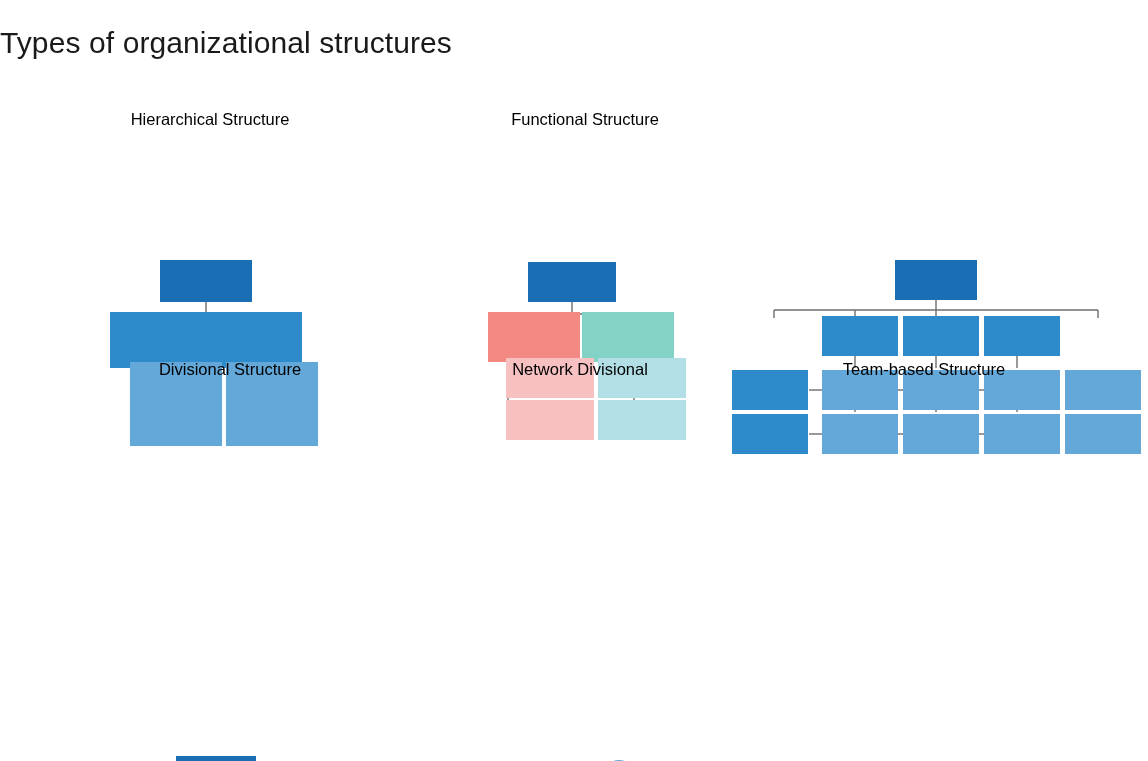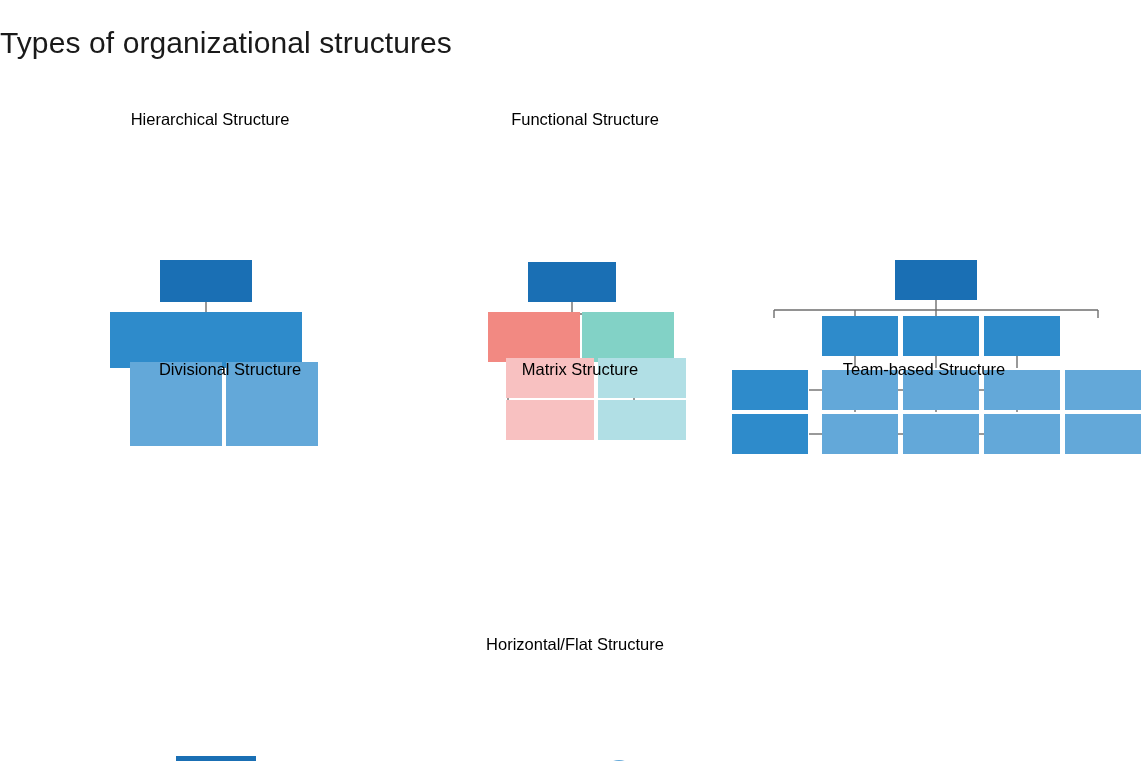--- a/index.html
+++ b/index.html
@@ -207,21 +207,21 @@
       <rect class="node-rect" x="331" y="531" width="80" height="37" fill="#82d2c6"></rect>
 
       <rect class="node-rect" x="62" y="571" width="80" height="37" fill="#f28982"></rect>
       <rect class="node-rect" x="148" y="571" width="80" height="37" fill="#f28982"></rect>
       <rect class="node-rect" x="245" y="571" width="80" height="37" fill="#82d2c6"></rect>
       <rect class="node-rect" x="331" y="571" width="80" height="37" fill="#82d2c6"></rect>
     </svg>
   </div>
 
   <div class="panel" style="left:430px; top:360px; width:300px; height:260px;">
-    <div class="panel-title" style="left:0px; top:0px; width:300px;">Matrix Structure</div>
+    <div class="panel-title" style="left:0px; top:0px; width:300px;">Network Divisional</div>
     <svg class="diagram" width="300" height="260" viewBox="0 0 300 260">
 
       <path class="net-link" d="M148,483 L97,452"></path>
       <path class="net-link" d="M148,483 L199,452"></path>
       <path class="net-link" d="M148,483 L148,546"></path>
 
       <path class="net-link" d="M97,452 L52,444"></path>
       <path class="net-link" d="M97,452 L122,427"></path>
       <path class="net-link" d="M97,452 L73,492"></path>
 
@@ -273,32 +273,14 @@
       <rect class="node-rect" x="352" y="494" width="78" height="38" fill="#2e8bcb"></rect>
 
       <rect class="node-rect" x="18" y="537" width="78" height="38" fill="#f28982"></rect>
       <rect class="node-rect" x="102" y="537" width="78" height="38" fill="#2e8bcb"></rect>
       <rect class="node-rect" x="186" y="537" width="78" height="38" fill="#82d2c6"></rect>
       <rect class="node-rect" x="270" y="537" width="78" height="38" fill="#f28982"></rect>
       <rect class="node-rect" x="352" y="537" width="78" height="38" fill="#2e8bcb"></rect>
     </svg>
   </div>
 
-  <div class="panel" style="left:340px; top:635px; width:470px; height:126px;">
-    <div class="panel-title" style="left:0px; top:0px; width:470px;">Horizontal/Flat Structure</div>
-    <svg class="diagram" width="470" height="126" viewBox="0 0 470 126">
-      <path class="link" d="M234,709 L234,714"></path>
-      <path class="link" d="M63,714 L404,714"></path>
-      <path class="link" d="M63,714 L63,721"></path>
-      <path class="link" d="M148,714 L148,721"></path>
-      <path class="link" d="M234,714 L234,721"></path>
-      <path class="link" d="M319,714 L319,721"></path>
-      <path class="link" d="M404,714 L404,721"></path>
-      <rect class="node-rect" x="196" y="674" width="76" height="35" fill="#1a6fb4"></rect>
-      <rect class="node-rect" x="25" y="719" width="76" height="37" fill="#2e8bcb"></rect>
-      <rect class="node-rect" x="110" y="719" width="76" height="37" fill="#2e8bcb"></rect>
-      <rect class="node-rect" x="196" y="719" width="76" height="37" fill="#2e8bcb"></rect>
-      <rect class="node-rect" x="281" y="719" width="76" height="37" fill="#2e8bcb"></rect>
-      <rect class="node-rect" x="366" y="719" width="76" height="37" fill="#2e8bcb"></rect>
-    </svg>
-  </div>
 
 </div>
 
 </body></html>

